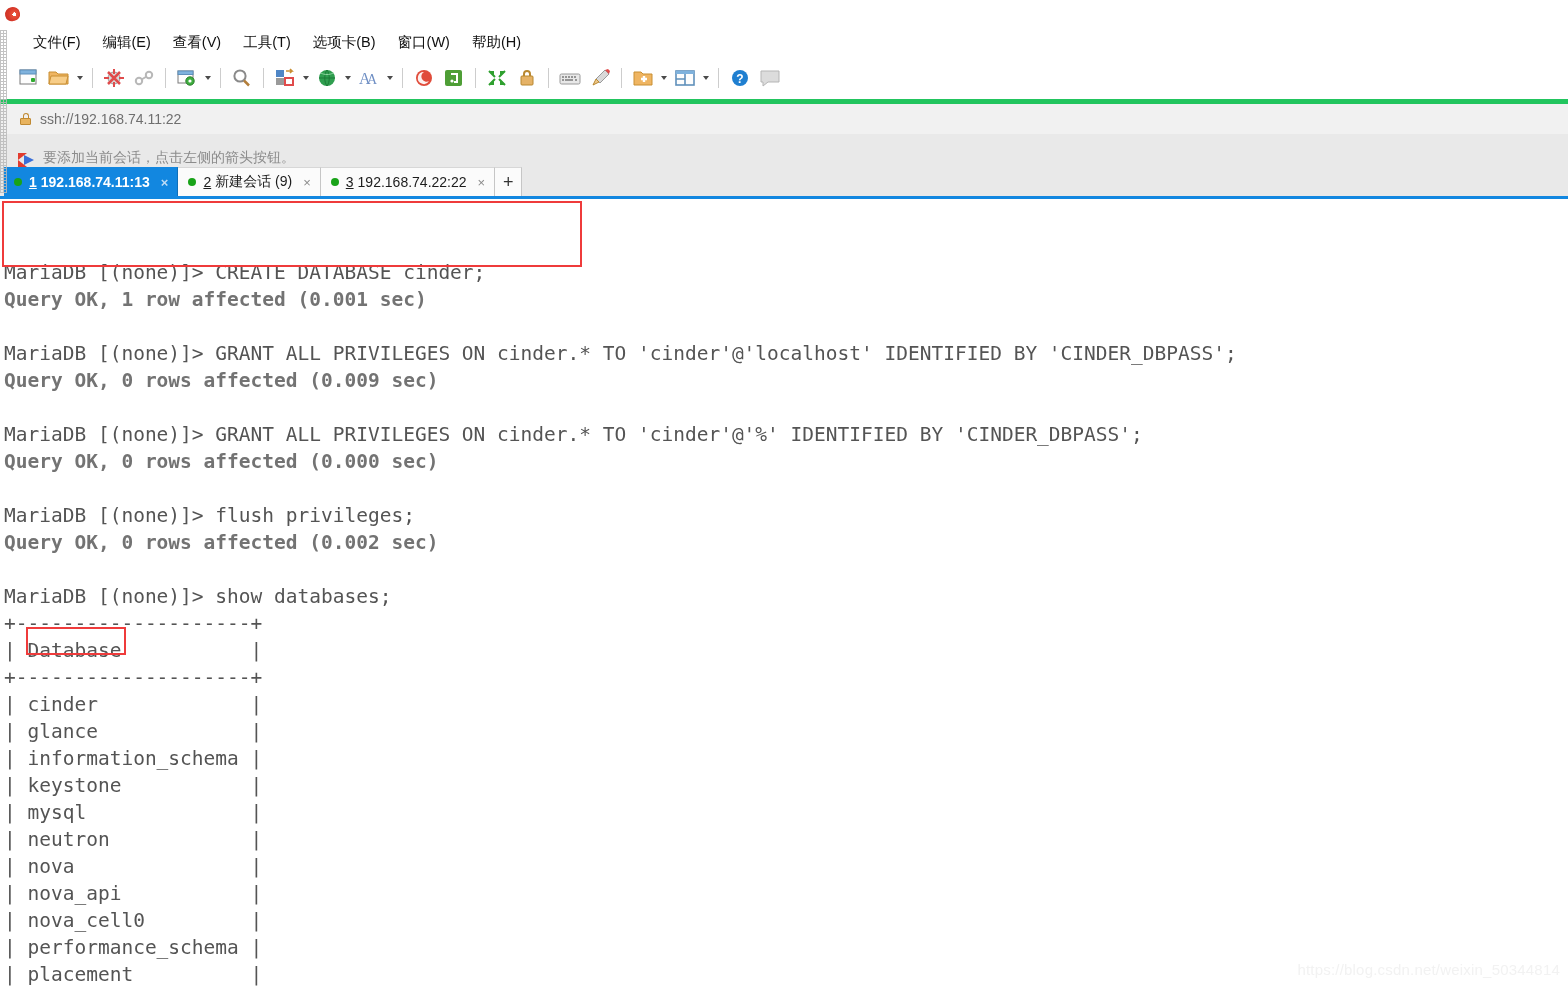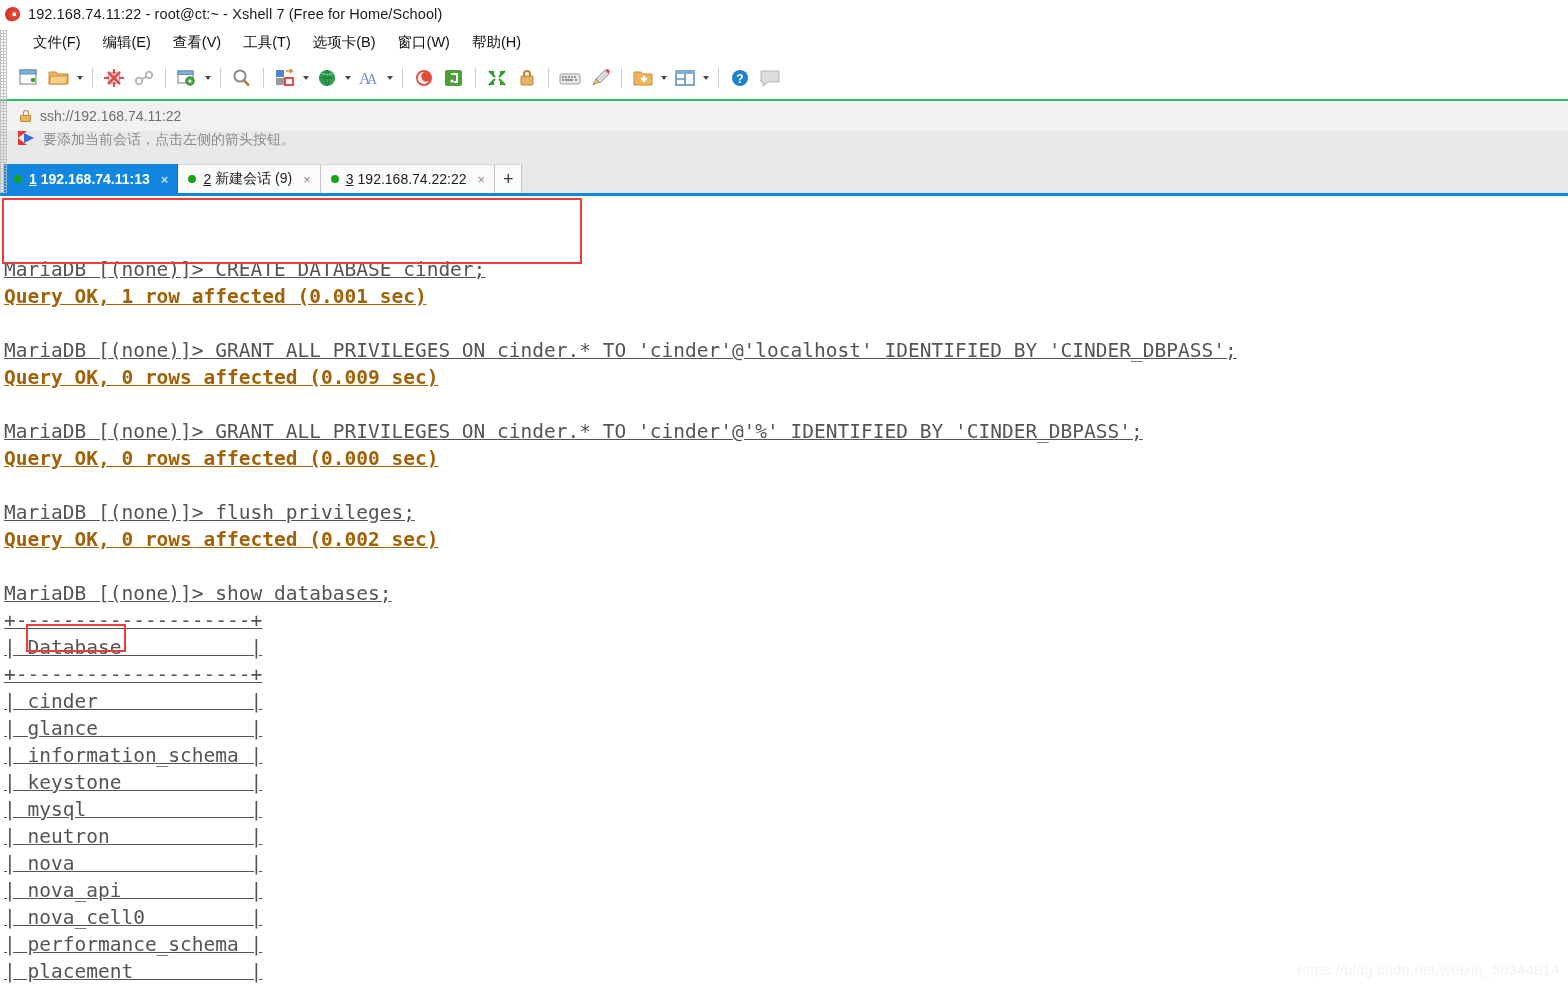--- a/index.html
+++ b/index.html
@@ -90,21 +90,21 @@
     margin: 0 6px;
   }
 
   
   .addressbar {
     height: 30px;
     display: flex;
     align-items: center;
     padding-left: 20px;
     background: #f1f1f1;
-    border-top: 2px solid #22c55e;
+    border-top: 5px solid #22c55e;
     font-size: 14px;
     color: #6f6f6f;
   }
   .lock-icon {
     width: 11px; height: 12px;
     margin-right: 9px;
     position: relative;
     flex: 0 0 auto;
   }
   .lock-icon .body {
@@ -119,21 +119,21 @@
     border: 1.5px solid #c08a33;
     border-bottom: none;
     border-radius: 3px 3px 0 0;
     box-sizing: border-box;
   }
 
   
   .hintbar {
     height: 33px;
     display: flex;
-    align-items: flex-start;
+    align-items: flex-end;
     padding-left: 18px;
     background: #e9e9e9;
     font-size: 14px;
     color: #8c8c8c;
   }
   .flag-icon {
     width: 17px; height: 14px;
     margin-right: 8px;
     position: relative;
     flex: 0 0 auto;
@@ -221,23 +221,23 @@
     background: #ffffff;
     padding: 6px 0 0 4px;
     font-family: "DejaVu Sans Mono", "Liberation Mono", monospace;
     font-size: 19.5px;
     line-height: 27px;
     color: #545454;
     white-space: pre;
     height: 790px;
     overflow: hidden;
   }
-  .term-line { white-space: pre; text-decoration: underline; }
+  .term-line { white-space: pre; }
   .term-line.out {
-    color: #a16207;
+    color: #737373;
     font-weight: bold;
   }
   .term-line.blank { height: 27px; }
 
   .hl-box-1 {
     position: absolute;
     left: 2px;
     top: 2px;
     width: 580px;
     height: 66px;
@@ -279,21 +279,20 @@
     pointer-events: none;
   }
 </style>
 </head>
 <body>
 
 <div class="titlebar">
   <div class="app-icon">
       <div class="spiral"></div>
     </div>
-  <div class="title-text">192.168.74.11:22 - root@ct:~ - Xshell 7 (Free for Home/School)</div>
 </div>
 
 <div class="menubar">
   <div class="menu-item">文件(F)</div>
   <div class="menu-item">编辑(E)</div>
   <div class="menu-item">查看(V)</div>
   <div class="menu-item">工具(T)</div>
   <div class="menu-item">选项卡(B)</div>
   <div class="menu-item">窗口(W)</div>
   <div class="menu-item">帮助(H)</div>

